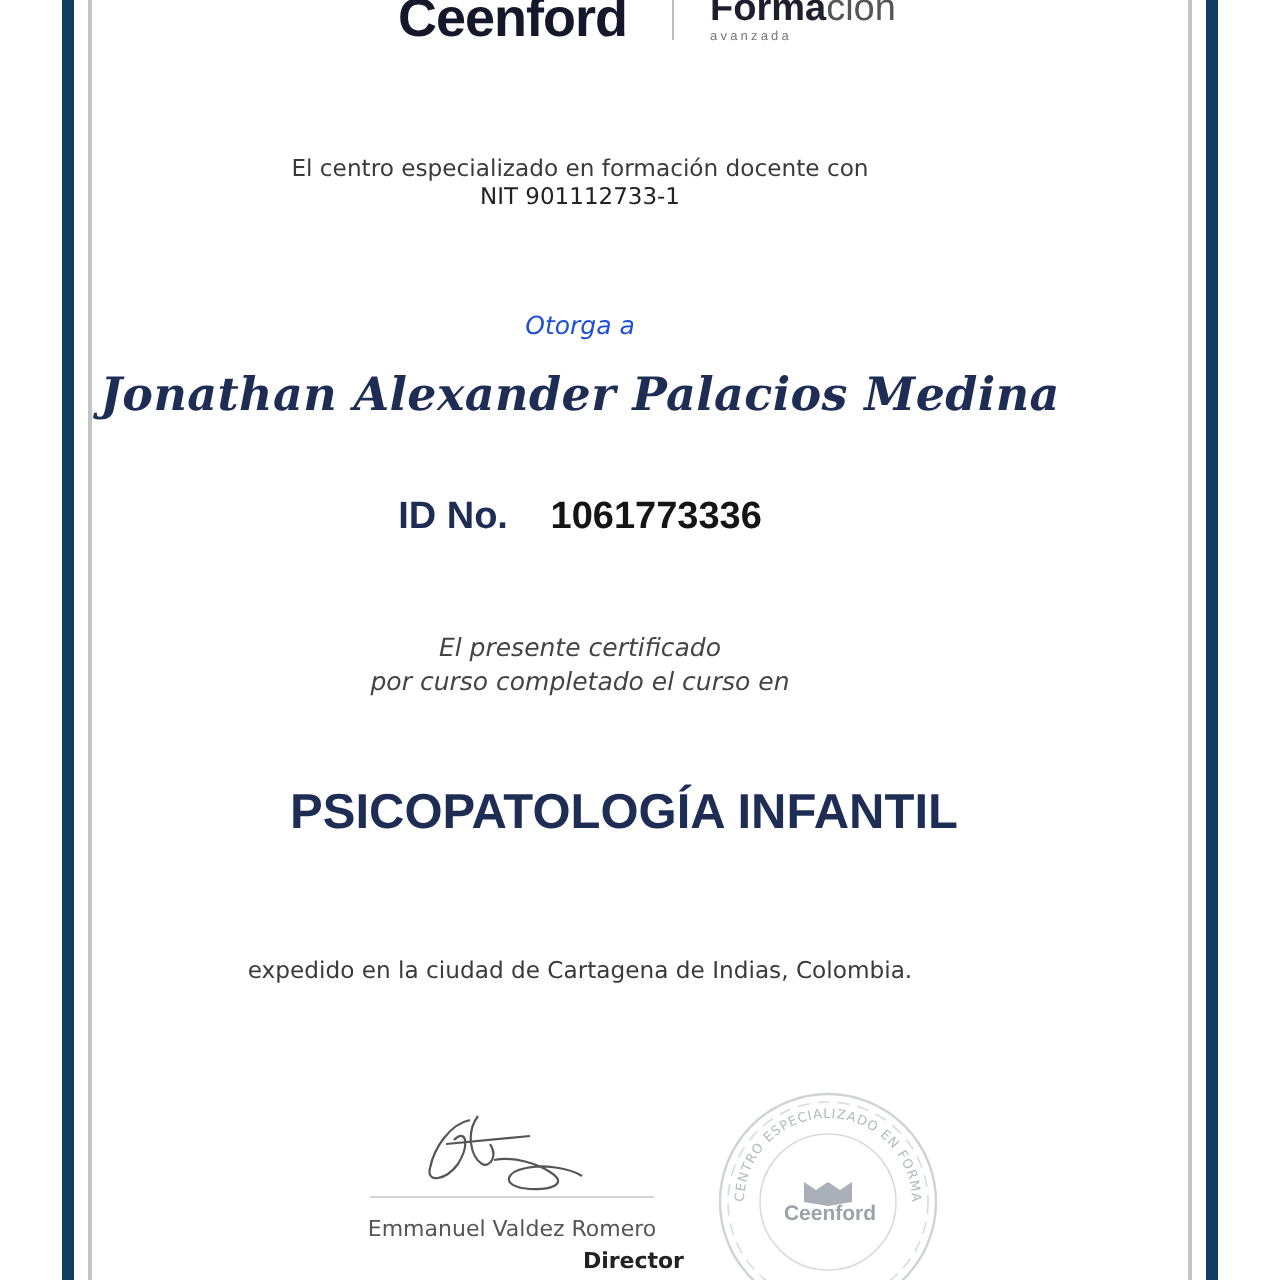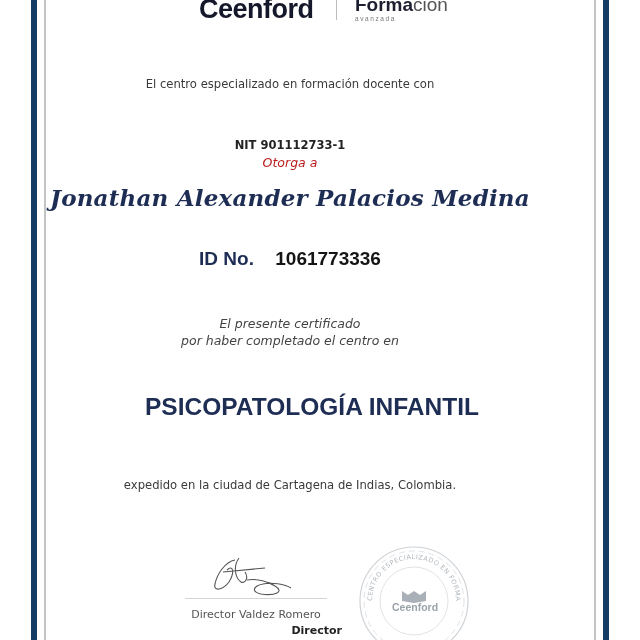--- a/index.html
+++ b/index.html
@@ -13,22 +13,22 @@
   .logo-main { position:absolute; left:199px; top:0; font-family:"Liberation Sans", sans-serif; font-weight:bold; font-size:27px; color:#15172a; letter-spacing:-0.5px; }
   .logo-sep { position:absolute; left:336px; top:2px; width:1px; height:24px; background:#bdbdbd; }
   .logo-sub { position:absolute; left:355px; top:0; }
   .logo-sub-main { font-family:"Liberation Sans", sans-serif; font-size:19px; color:#1d1f30; }
   .logo-sub-main b { font-weight:bold; }
   .logo-sub-main span.light { font-weight:normal; color:#555; }
   .logo-sub-small { position:absolute; left:0; top:21px; font-size:6.5px; letter-spacing:1.6px; color:#777; font-family:Liberation Sans, sans-serif; }
 
   .center { position:absolute; left:0; width:580px; text-align:center; }
   .issuer { top:77px; font-size:11.6px; color:#3a3a3a; line-height:14px; }
-  .issuer .nit { font-weight:bold; color:#222; font-size:11.5px;margin-top:47px; }
-  .grants { top:155px; font-style:italic; font-size:12.5px; color:#b91c1c; }
+  .issuer .nit { font-weight:normal; color:#222; font-size:11.5px; }
+  .grants { top:155px; font-style:italic; font-size:12.5px; color:#1d4ed8; }
   .recipient { top:184px; font-family:"DejaVu Serif", serif; font-style:italic; font-weight:bold; font-size:23px; color:#1d2d54; letter-spacing:0.2px; }
   .id-row { top:248px; font-family:"Liberation Sans", sans-serif; font-weight:bold; font-size:19px; }
   .id-row .lbl { color:#1d2d54; margin-right:16px;text-align:center; }
   .id-row .num { color:#151515; }
   .intro { top:315px; font-style:italic; font-size:12.5px; color:#444; line-height:17px; }
   .course { top:393px; font-family:"Liberation Sans", sans-serif; font-weight:bold; font-size:24.5px; color:#1d2d54; line-height:28px;padding-left:22px; }
   .details { top:478px; font-size:11.6px; color:#3a3a3a; line-height:15.5px; }
 
   .signature { position:absolute; left:205px; top:552px; width:100px; height:48px; }
   .sig-line { position:absolute; left:185px; top:598px; width:142px; height:1px; background:#d4d4d4; }
@@ -64,36 +64,36 @@
 
 <div class="center recipient">Jonathan Alexander Palacios Medina</div>
 
 <div class="center id-row">
   <span class="lbl">ID No.</span>
   <span class="num">1061773336</span>
 </div>
 
 <div class="center intro">
   <div>El presente certificado</div>
-  <div>por haber completado el centro en</div>
+  <div>por curso completado el curso en</div>
 </div>
 
 <div class="center course">
   <div>PSICOPATOLOGÍA INFANTIL</div>
 </div>
 
 <div class="center details">
   <div>expedido en la ciudad de Cartagena de Indias, Colombia.</div>
 </div>
 
 <svg class="signature" viewBox="0 0 100 48">
   <path d="M30 8 C20 10 12 22 10 32 C8 40 18 38 24 30 C30 20 28 12 22 18 M34 6 C28 14 30 26 36 30 C40 32 44 26 40 20 M18 20 L60 16 M42 28 C52 26 64 30 70 34 C80 40 70 44 56 42 C46 40 48 34 58 32 C66 30 80 32 86 36" fill="none" stroke="#555" stroke-width="1.1"></path>
 </svg>
 <div class="sig-line"></div>
-<div class="sig-name">Director Valdez Romero</div>
+<div class="sig-name">Emmanuel Valdez Romero</div>
 <div class="sig-role">Director</div>
 
 <svg class="seal" viewBox="0 0 112 112">
   <circle cx="56" cy="56" r="54" fill="none" stroke="#cfd3d7" stroke-width="1.2"></circle>
   <circle cx="56" cy="56" r="50" fill="none" stroke="#d8dbde" stroke-width="0.8" stroke-dasharray="6 4"></circle>
   <circle cx="56" cy="56" r="34" fill="none" stroke="#d8dbde" stroke-width="0.8"></circle>
   <path d="M44 46 L50 50 L56 46 L62 50 L68 46 L68 56 L56 58 L44 56 Z" fill="#a9b0b7"></path>
   <defs>
       <path id="ring" d="M14 56 A42 42 0 0 1 98 56"></path>
     </defs>

